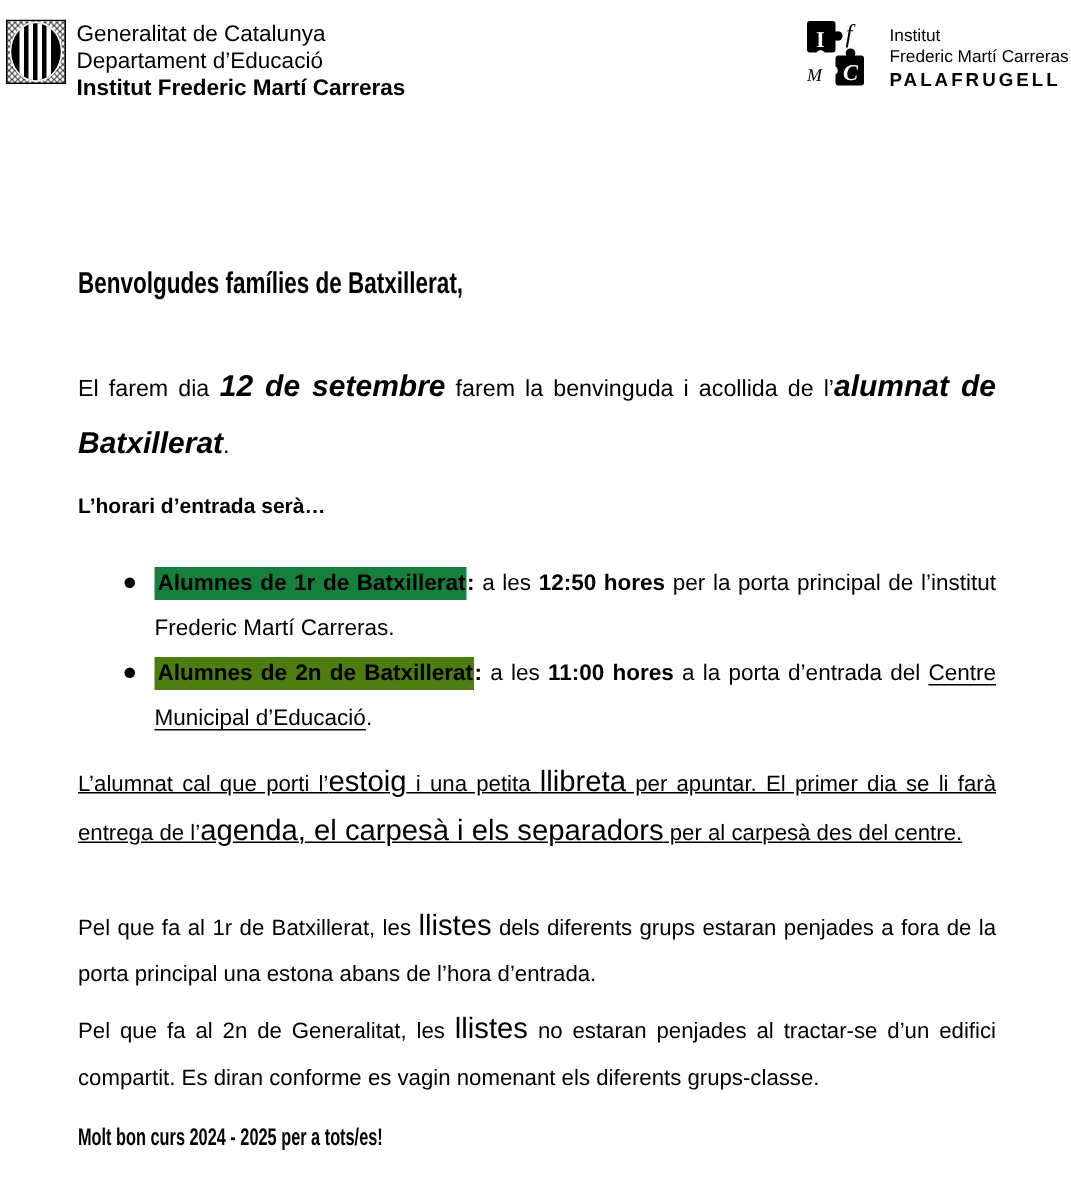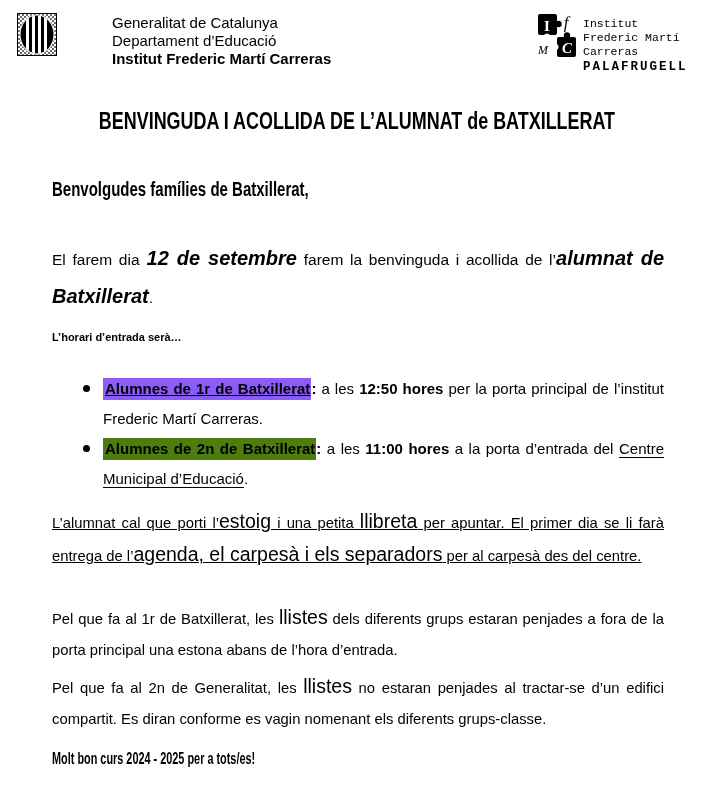--- a/index.html
+++ b/index.html
@@ -12,28 +12,28 @@
     position: relative;
     overflow: hidden;
   }
   .page {
     position: absolute;
     inset: 0;
     background: #ffffff;
   }
 
   
-  .header-left { position: absolute; left: 17px; top: 13px; display: flex; gap: 48px; }
+  .header-left { position: absolute; left: 4px; top: 13px; display: flex; }
   .gencat-logo { width: 40px; height: 43px; flex: 0 0 auto; }
   .header-left-text { margin-left: 7px; padding-top: 1px; font-size: 15px; line-height: 18px; }
   .header-left-text .l3 { font-weight: bold; }
 
   .header-right { position: absolute; left: 536px; top: 11px; display: flex; }
   .ifmc-logo { width: 42px; height: 48px; flex: 0 0 auto; }
-  .header-right-text { margin-left: 5px; padding-top: 6px; font-size: 11.5px; line-height: 14px; font-family: Liberation Mono, monospace; }
+  .header-right-text { margin-left: 15px; padding-top: 6px; font-size: 11.5px; line-height: 14px; }
   .header-right-text .l3 { font-weight: bold; font-size: 12.5px; letter-spacing: 2px; margin-top: 1px; }
 
   
   .condensed { display: inline-block; transform: scaleX(0.75); transform-origin: 0 50%; white-space: nowrap; }
   .condensed-center { display: inline-block; transform: scaleX(0.78); transform-origin: 50% 50%; white-space: nowrap; }
 
   .doc-title {
     position: absolute; left: 0; top: 106px; width: 714px;
     text-align: center; font-weight: bold; font-size: 23px; line-height: 30px;
   }
@@ -49,31 +49,31 @@
 
   
   .body-block { position: absolute; left: 52px; width: 612px; text-align: justify; }
 
   .intro { top: 240px; font-size: 15.5px; line-height: 37px; }
   .intro .big { font-size: 20px; font-weight: bold; font-style: italic; }
   .intro .date { margin-left: 7px; }
 
   .schedule-heading {
     position: absolute; left: 52px; top: 326px;
-    font-weight: bold; font-size: 11px; line-height: 22px;
+    font-weight: bold; font-size: 14px; line-height: 22px;
   }
 
   .bullets { top: 374px; font-size: 15px; line-height: 30px; list-style: none; }
   .bullets li { position: relative; padding-left: 51px; }
   .bullets li .dot {
     position: absolute; left: 31px; top: 11px;
     width: 7px; height: 7px; border-radius: 50%; background: #000;
   }
   .hl { font-weight: bold; padding: 2px 1px 3px 2px; }
-  .hl-green { background: #8b5cf6; text-decoration: underline; }
+  .hl-green { background: #15803d; }
   .hl-pink  { background: #4d7c0f; }
   .b { font-weight: bold; }
   .u { text-decoration: underline; text-underline-offset: 3px; }
 
   .para { font-size: 14.8px; line-height: 31px; }
   .para .big { font-size: 19.5px; }
   .para-material { top: 506px; text-decoration: underline; }
   .para-lists1   { top: 590px; margin-top: 12px; }
   .para-lists2   { top: 671px; }
 </style>
@@ -125,23 +125,20 @@
         <text x="31" y="42" font-size="15" font-weight="bold" font-style="italic" font-family="Liberation Serif, serif" fill="#fff" text-anchor="middle">C</text>
       </g>
     </svg>
     <div class="header-right-text">
       <div class="l1">Institut</div>
       <div class="l2">Frederic Martí Carreras</div>
       <div class="l3">PALAFRUGELL</div>
     </div>
   </div>
 
-  <div class="doc-title">
-    <span class="condensed-center">BENVINGUDA I ACOLLIDA DE L’ALUMNAT de BATXILLERAT</span>
-  </div>
 
   <div class="greeting">
     <span class="condensed">Benvolgudes famílies de Batxillerat,</span>
   </div>
 
   <p class="body-block intro">
     <span>El farem dia</span><span class="big date">12 de setembre</span><span> farem la benvinguda i acollida de l’</span><span class="big">alumnat de Batxillerat</span><span>.</span>
   </p>
 
   <div class="schedule-heading">L’horari d’entrada serà…</div>

